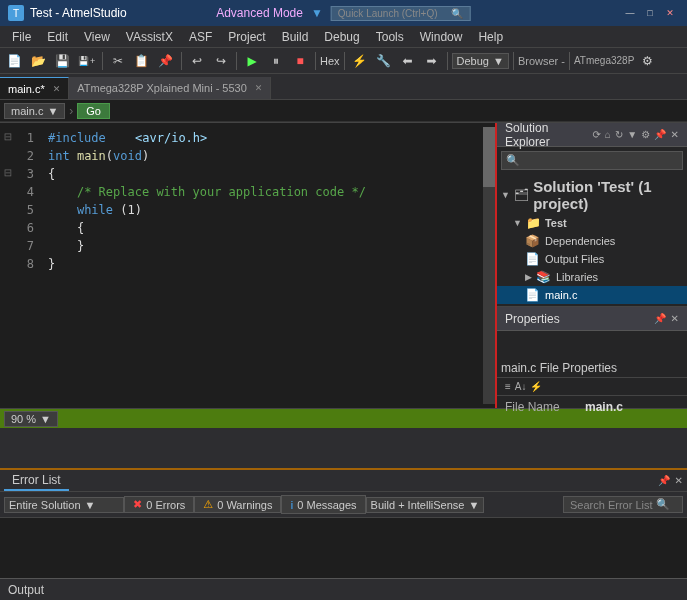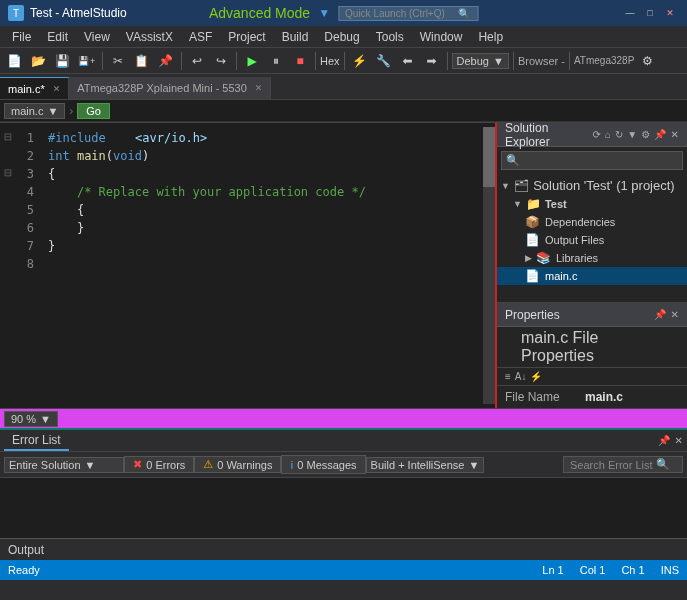--- a/index.html
+++ b/index.html
@@ -44,37 +44,37 @@
     .se-search-icon { color: #aaa; padding: 2px 4px; font-size: 11px; }
     .tree-view { flex: 1; overflow: hidden; padding: 2px 0; }
     .tree-item { display: flex; align-items: center; gap: 4px; padding: 2px 4px; font-size: 12px; color: #ccc; cursor: pointer; }
     .tree-item.selected { background: #094771; color: white; }
     .tree-item.indent1 { padding-left: 16px; }
     .tree-item.indent2 { padding-left: 28px; }
     .tree-icon { font-size: 12px; width: 16px; text-align: center; }
     .chevron { font-size: 9px; color: #aaa; }
 
     
-    .zoom-bar { background: #d946ef; height: 20px; display: flex; align-items: center; padding: 0 4px; border-top: 1px solid #444; font-size: 11px; color: #aaa; }
+    .zoom-bar { background: #4d7c0f; height: 20px; display: flex; align-items: center; padding: 0 4px; border-top: 1px solid #444; font-size: 11px; color: #aaa; }
     .badge { display: flex; align-items: center; gap: 4px; font-size: 11px; color: #ccc; padding: 1px 8px; border: 1px solid #555; background: #3c3c3c; cursor: pointer; }
 
     
     .status-bar { background: #007acc; height: 20px; display: flex; align-items: center; justify-content: space-between; padding: 0 8px; font-size: 11px; color: white; }
     .status-right { display: flex; gap: 16px; }
   </style>
 </head>
 <body>
 
 <div class="title-bar">
   <div class="title-bar-left">
     <div class="title-bar-icon">T</div>
     <span>Test - AtmelStudio</span>
   </div>
   <div class="title-bar-center">
-    <span style="font-size:14px;color:#84cc16;">Advanced Mode</span>
+    <span style="font-size:12px;color:#f0abfc;">Advanced Mode</span>
     <span style="color:#4a9edd;cursor:pointer;">▼</span>
     <div class="quick-launch">
       <span style="font-size:10px;color:#888;">Quick Launch (Ctrl+Q)</span>
       <span style="font-size:10px;color:#888;">🔍</span>
     </div>
   </div>
   <div class="title-bar-controls">
     <div class="win-btn">—</div>
     <div class="win-btn">□</div>
     <div class="win-btn" style="color:#f88;">✕</div>
@@ -177,20 +177,21 @@
         <div style="height:18px;">6</div>
         <div style="height:18px;">7</div>
         <div style="height:18px;">8</div>
       </div>
 
       <div style="background:#1e1e1e; flex:1; padding:4px 8px 0; font-size:12px; font-family:Consolas,monospace; overflow:hidden;">
         <div class="code-line"><span class="kw">#include</span> <span style="color:#9cdcfe;margin-left:22px;">&lt;avr/io.h&gt;</span></div>
         <div class="code-line"><span class="kw">int</span> <span style="color:#dcdcaa;">main</span>(<span class="kw">void</span>)</div>
         <div class="code-line">{</div>
         <div class="code-line">    <span class="cm">/* Replace with your application code */</span></div>
+        <div class="code-line">    <span class="kw">while</span> (1)</div>
         <div class="code-line">    {</div>
         <div class="code-line">    }</div>
         <div class="code-line">}</div>
       </div>
 
       <div style="width:12px; background:#3c3c3c; position:relative;">
         <div style="position:absolute; top:0; left:0; right:0; height:60px; background:#686868;"></div>
       </div>
     </div>
   </div>
@@ -212,21 +213,21 @@
       </div>
 
       <div class="se-search">
         <span class="se-search-icon">🔍</span>
       </div>
 
       <div class="tree-view">
         <div class="tree-item">
           <span class="chevron">▼</span>
           <span style="font-size:12px;">🗂</span>
-          <span style="font-size:13px;">Solution 'Test' (1 project)</span>
+          <span style="font-size:15px;font-weight:bold;">Solution 'Test' (1 project)</span>
         </div>
         <div class="tree-item indent1">
           <span class="chevron">▼</span>
           <span style="font-size:12px;">📁</span>
           <span style="font-size:11px; font-weight:bold;">Test</span>
         </div>
         <div class="tree-item indent2">
           <span class="tree-icon">📦</span>
           <span style="font-size:11px;">Dependencies</span>
         </div>
@@ -247,21 +248,21 @@
     </div>
 
     <div style="background:#252526; border-top:1px solid #444; min-height:90px;">
       <div class="panel-header">
         <span>Properties</span>
         <div class="panel-header-controls">
           <span class="panel-ctrl-btn">📌</span>
           <span class="panel-ctrl-btn">✕</span>
         </div>
       </div>
-      <div style="padding:2px 24px; font-size:16px; color:#ccc; border-bottom:1px solid #444;">main.c File Properties</div>
+      <div style="padding:2px 4px; font-size:12px; color:#ccc; border-bottom:1px solid #444;margin-top:28px;">main.c File Properties</div>
       <div style="display:flex; gap:4px; padding:3px 8px; border-bottom:1px solid #444;">
         <span style="font-size:10px;color:#aaa;cursor:pointer;">≡</span>
         <span style="font-size:10px;color:#aaa;cursor:pointer;">A↓</span>
         <span style="font-size:10px;color:#aaa;cursor:pointer;">⚡</span>
       </div>
       <div style="padding:4px 8px;">
         <div style="display:flex; align-items:center; font-size:12px;">
           <span style="color:#aaa; width:80px;">File Name</span>
           <span style="color:#ddd; font-weight:bold;">main.c</span>
         </div>
@@ -270,21 +271,21 @@
   </div>
 </div>
 
 <div class="zoom-bar">
   <div style="background:#3c3c3c; border:1px solid #555; padding:1px 6px; font-size:11px; color:#ccc; display:flex; align-items:center; gap:4px; cursor:pointer;">
     <span>90 %</span>
     <span>▼</span>
   </div>
 </div>
 
-<div style="background:#b91c1c; border-top:2px solid #0f766e;">
+<div style="background:#b91c1c; border-top:2px solid #a16207;margin-top:40px;">
 
   <div style="background:#2d2d30; height:22px; display:flex; align-items:center; padding:0 4px; border-bottom:1px solid #444; justify-content:space-between;">
     <span style="padding:2px 8px; font-size:12px; color:#ccc; border-bottom:2px solid #4a9edd;">Error List</span>
     <div style="display:flex; gap:4px; align-items:center;">
       <span style="font-size:10px;color:#aaa;cursor:pointer;">📌</span>
       <span style="font-size:10px;color:#aaa;cursor:pointer;">✕</span>
     </div>
   </div>
 
   <div style="background:#2d2d30; height:26px; display:flex; align-items:center; padding:0 4px; gap:0; border-bottom:1px solid #444;">

